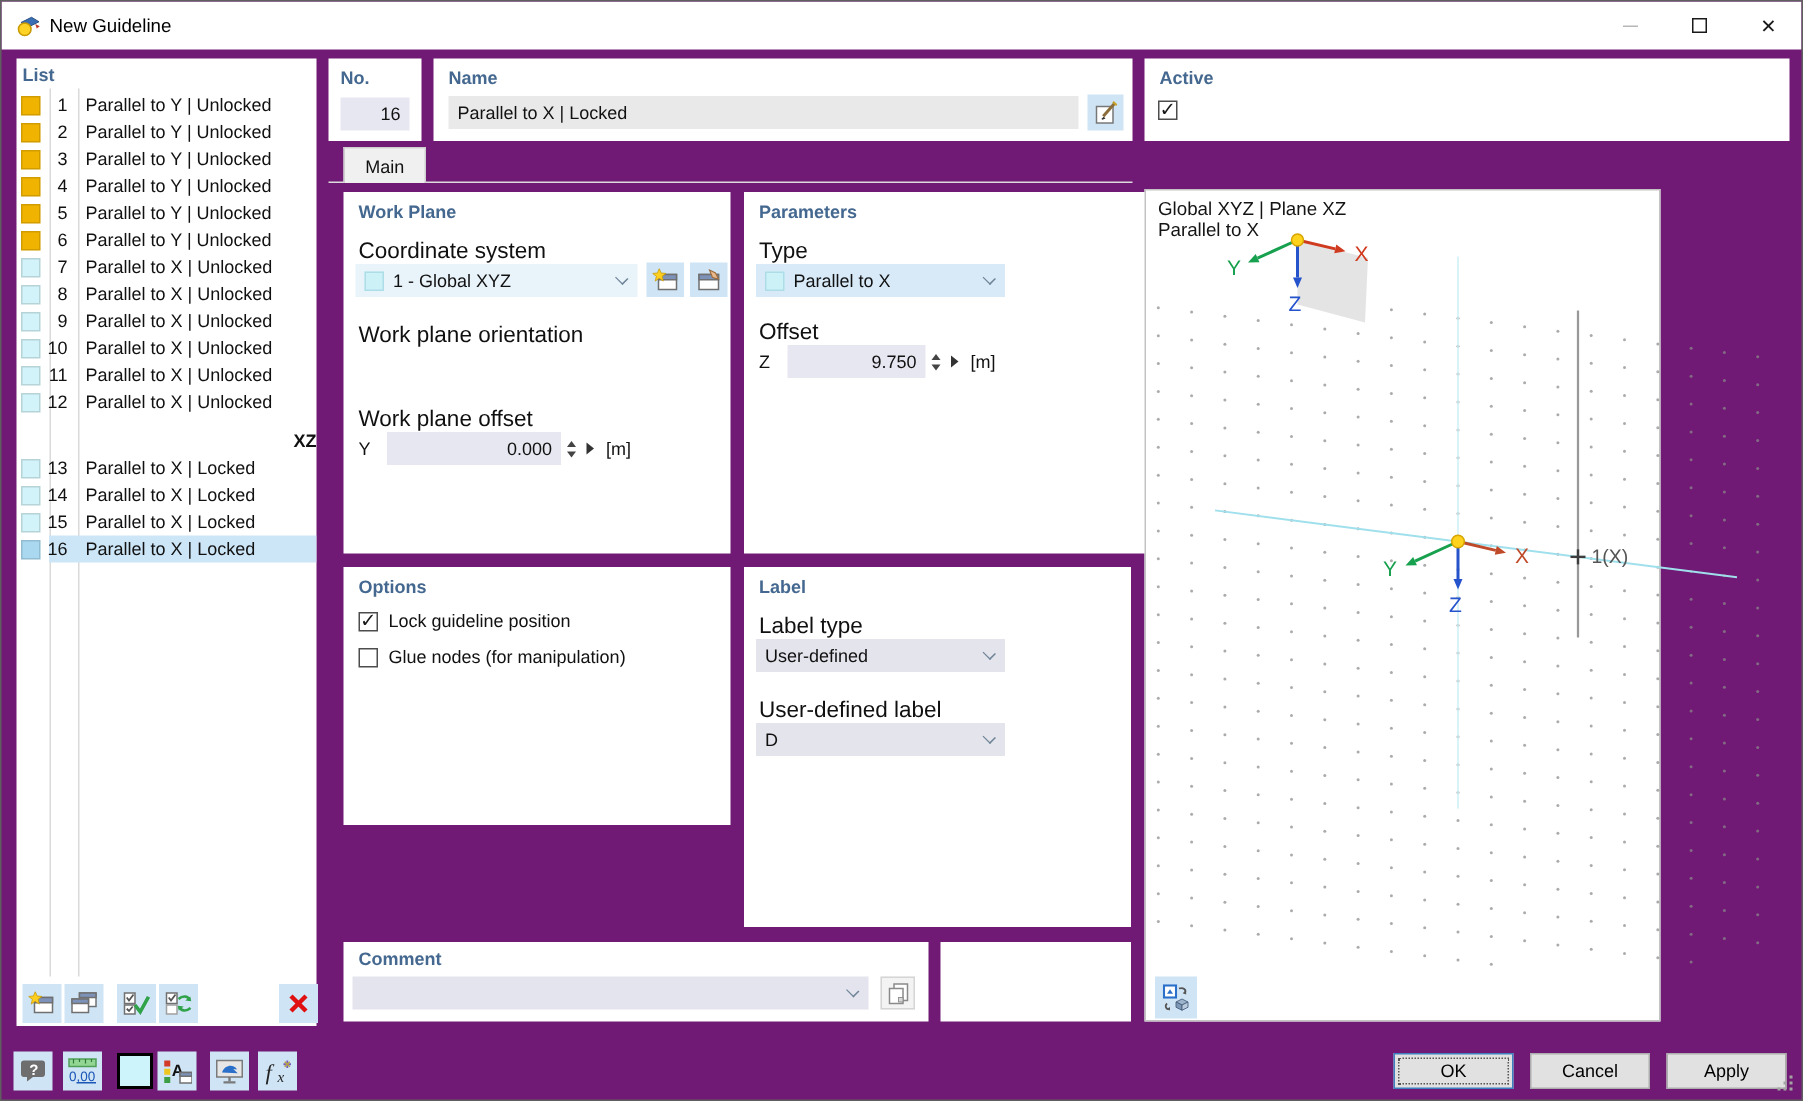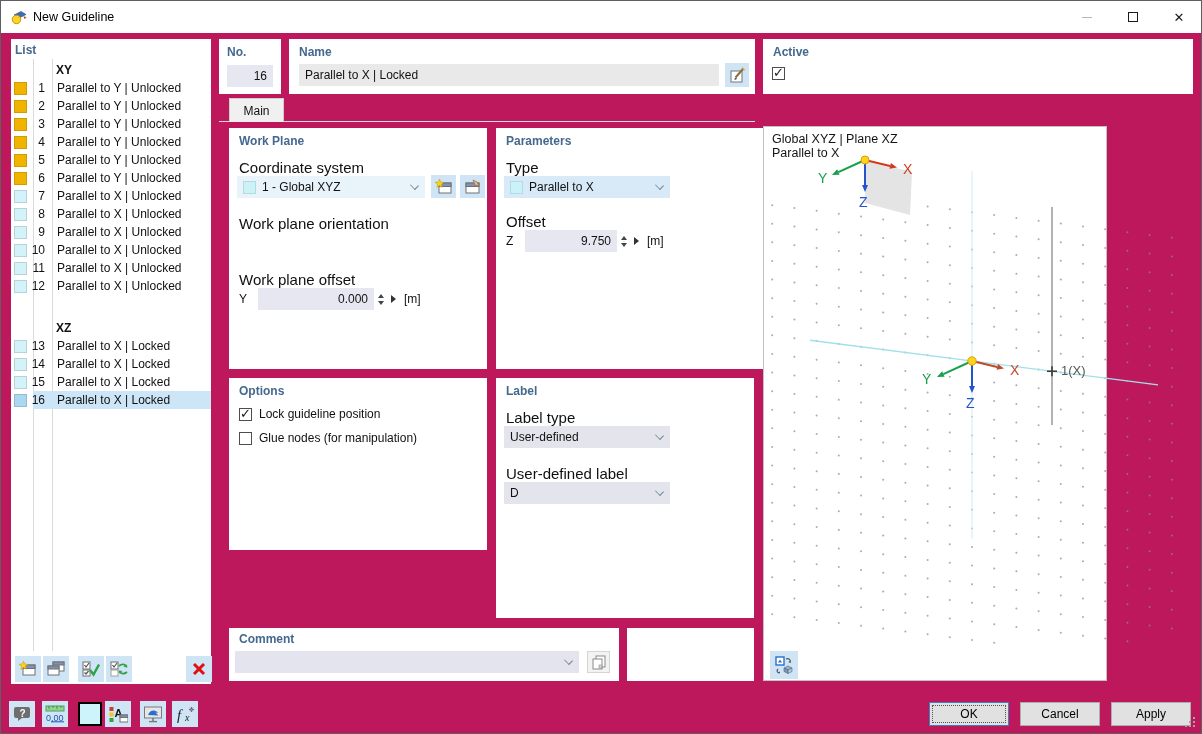--- a/index.html
+++ b/index.html
@@ -1,18 +1,18 @@
 <!DOCTYPE html>
 <html><head>
 <meta charset="utf-8">
 <style>
   html,body{margin:0;padding:0;background:#9a9a9a;}
   *{box-sizing:border-box;}
   #win{
-    position:relative;width:1202px;height:734px;background:#be185d;
+    position:relative;width:1202px;height:734px;background:#701a75;
     font-family:"Liberation Sans","DejaVu Sans",sans-serif;font-size:12px;color:#111;
     border:1px solid #5f5f5f;overflow:hidden;
   }
   .abs{position:absolute;}
   
   #titlebar{position:absolute;left:0;top:0;width:100%;height:32px;background:#fff;display:flex;align-items:center;}
   #title{margin-left:8px;font-size:12.5px;color:#000;}
   .wbtn{position:absolute;top:0;width:46px;height:32px;display:flex;align-items:center;justify-content:center;}
   .mingl{width:10px;height:1px;background:#b7b7b7;}
   .maxgl{width:10px;height:10px;border:1px solid #1a1a1a;}
@@ -84,21 +84,20 @@
     <div class="wbtn" style="left:1155px">
         <span class="closegl">✕</span>
       </div>
   </div>
 
   <div class="panel" style="left:10px;top:38px;width:200px;height:645px">
     <div class="hdr" style="left:4px;top:4px">List</div>
     <div class="vline" style="left:22px"></div>
     <div class="vline" style="left:41px"></div>
     <div id="list-rows">
-        <div class="lghdr">XY</div>
         <div class="lrow">
           <span class="lsw" style="background: rgb(240, 180, 0);"></span>
           <span class="lno">1</span>
           <span class="llb">Parallel to Y | Unlocked</span>
         </div>
         <div class="lrow">
           <span class="lsw" style="background: rgb(240, 180, 0);"></span>
           <span class="lno">2</span>
           <span class="llb">Parallel to Y | Unlocked</span>
         </div>
@@ -145,21 +144,21 @@
         <div class="lrow">
           <span class="lsw" style="background: rgb(210, 243, 249);"></span>
           <span class="lno">11</span>
           <span class="llb">Parallel to X | Unlocked</span>
         </div>
         <div class="lrow">
           <span class="lsw" style="background: rgb(210, 243, 249);"></span>
           <span class="lno">12</span>
           <span class="llb">Parallel to X | Unlocked</span>
         </div>
-        <div class="lghdr" style="margin-top: 24px;">XZ</div>
+        <div class="lghdr" style="margin-top: 8px; text-align: right;">XZ</div>
         <div class="lrow">
           <span class="lsw" style="background: rgb(210, 243, 249);"></span>
           <span class="lno">13</span>
           <span class="llb">Parallel to X | Locked</span>
         </div>
         <div class="lrow">
           <span class="lsw" style="background: rgb(210, 243, 249);"></span>
           <span class="lno">14</span>
           <span class="llb">Parallel to X | Locked</span>
         </div>

